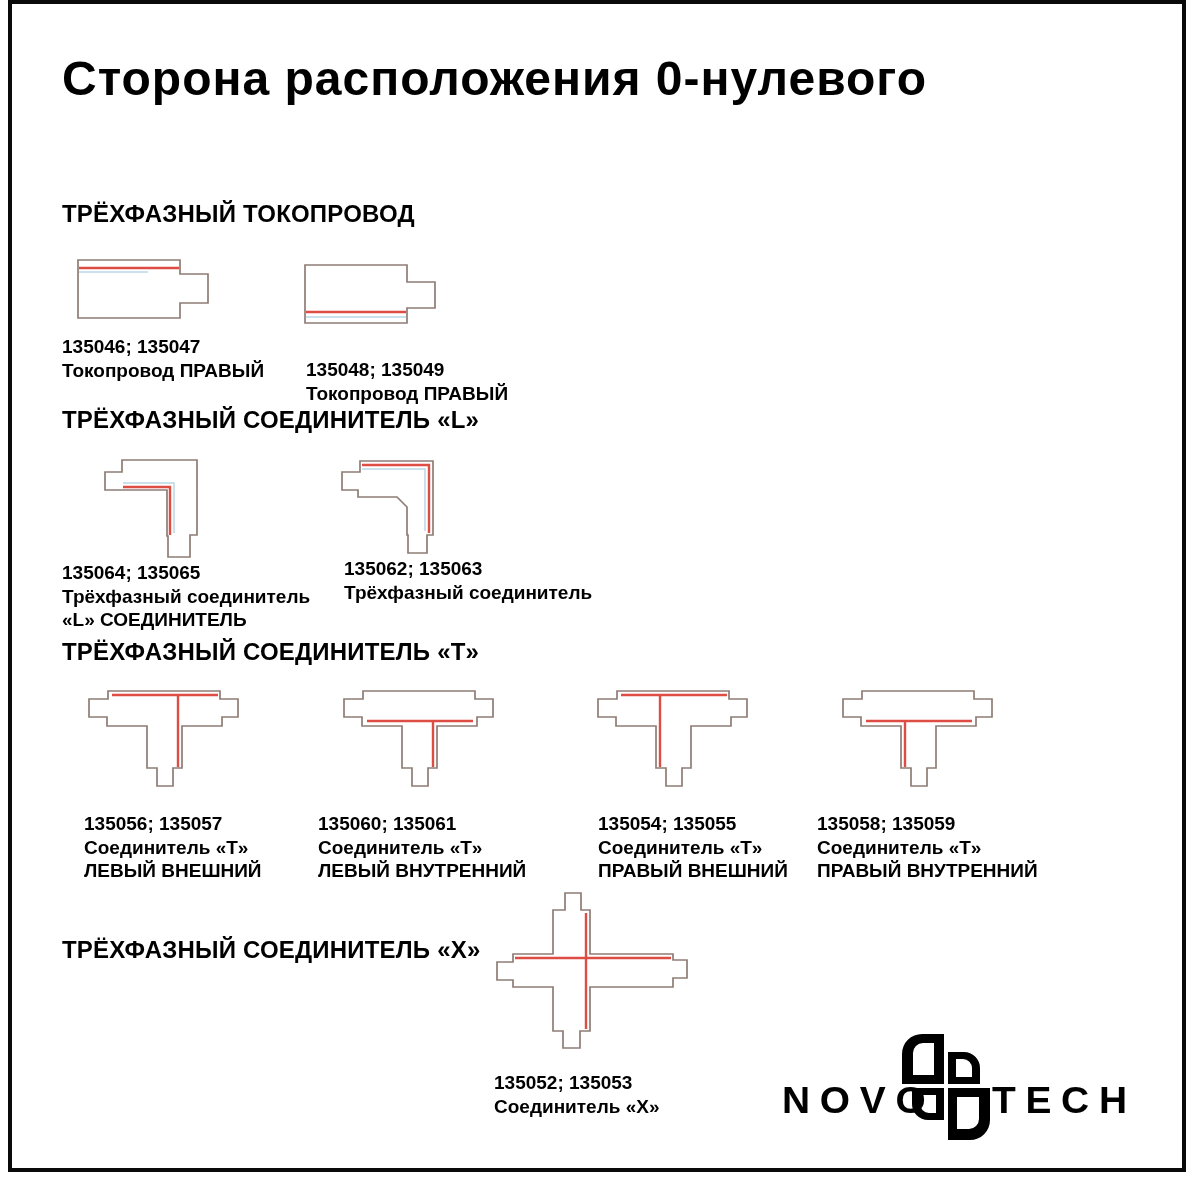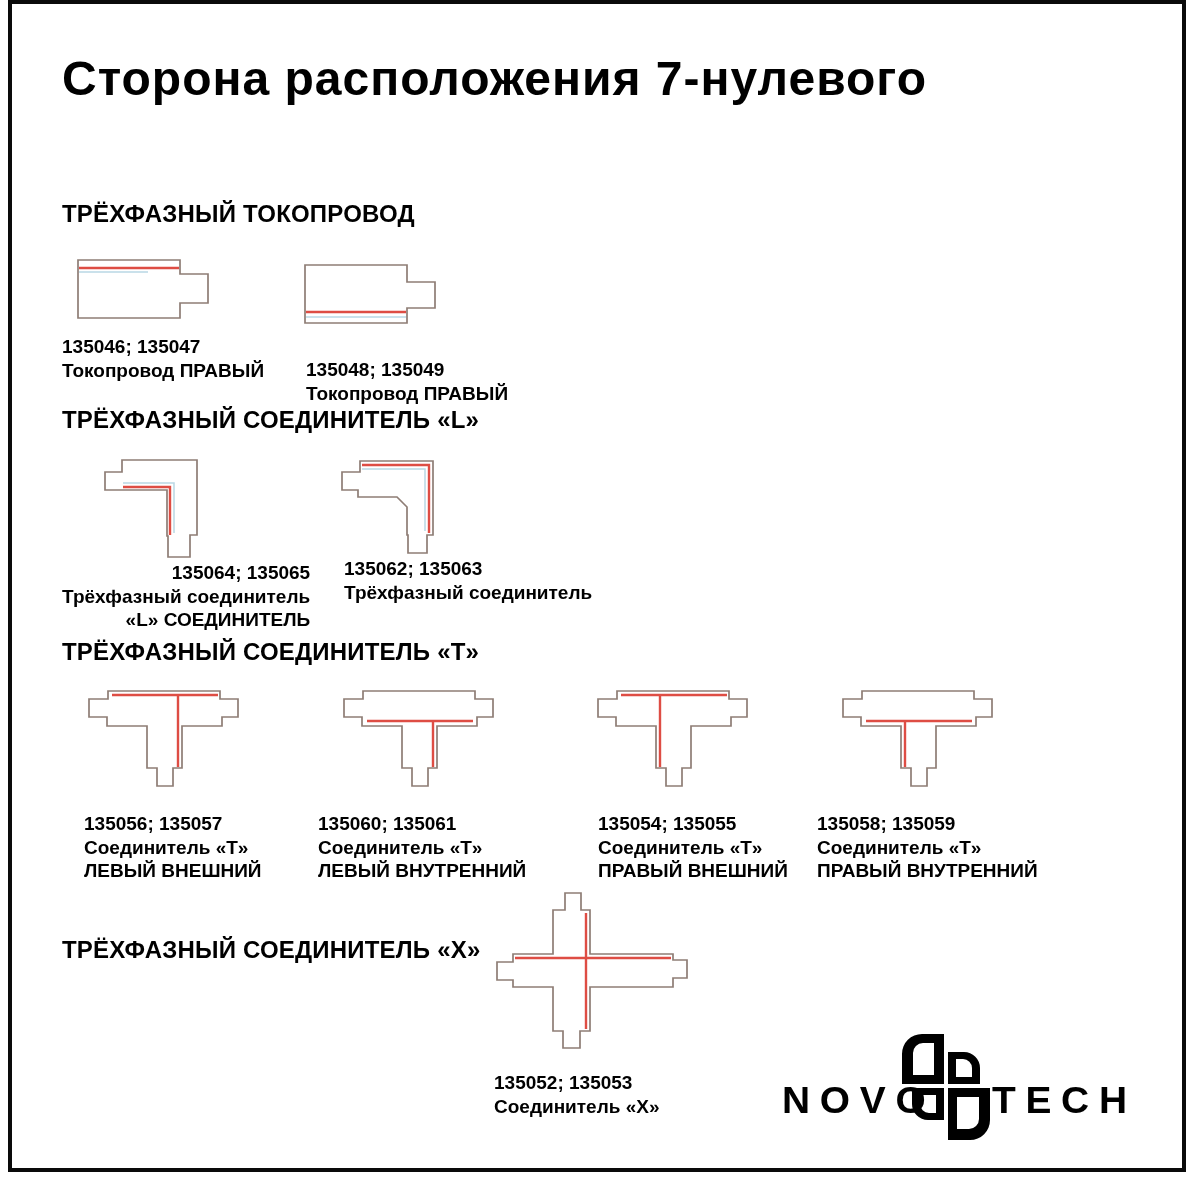--- a/index.html
+++ b/index.html
@@ -39,21 +39,21 @@
     position:absolute;font-size:36px;font-weight:bold;letter-spacing:9px;
     transform:scaleX(1.08);transform-origin:left center;white-space:nowrap;
   }
 </style>
 </head>
 <body>
 
 <div class="frame"></div>
 
 <div class="title">
-  <div>Сторона расположения 7-нулевого</div>
+  <div>Сторона расположения 0-нулевого</div>
 </div>
 
 <div class="sec-h" style="left:62px;top:200px;">ТРЁХФАЗНЫЙ ТОКОПРОВОД</div>
 
 <svg style="left:76px;top:258px;" width="136" height="64" viewBox="0 0 136 64">
   <path class="outline" d="M2,2 H104 V16 H132 V45 H104 V60 H2 Z"></path>
   <path class="blue" d="M3,14 H72"></path>
   <path class="red" d="M3,10 H103"></path>
 </svg>
 <div class="lbl" style="left:62px;top:335px;">
@@ -71,21 +71,21 @@
   <div>Токопровод ПРАВЫЙ</div>
 </div>
 
 <div class="sec-h" style="left:62px;top:406px;">ТРЁХФАЗНЫЙ СОЕДИНИТЕЛЬ «L»</div>
 
 <svg style="left:103px;top:458px;" width="96" height="101" viewBox="0 0 96 101">
   <path class="outline" d="M19,2 H94 V77 H87 V99 H65 V78 H64 V32 H2 V14 H19 Z"></path>
   <path class="blue" d="M20,25 H71 V75"></path>
   <path class="red" d="M20,29 H67 V77"></path>
 </svg>
-<div class="lbl" style="left:62px;top:561px;text-align:right;">
+<div class="lbl" style="left:62px;top:561px;">
   <div>135064; 135065</div>
   <div>Трёхфазный соединитель</div>
   <div>«L» СОЕДИНИТЕЛЬ</div>
 </div>
 
 <svg style="left:340px;top:458px;" width="96" height="100" viewBox="0 0 96 100">
   <path class="outline" d="M20,3 H93 V77 H87 V95 H68 V77 H67 V49 L57,39 H18 V32 H2 V14 H20 Z"></path>
   <path class="blue" d="M22,11 H85 V73"></path>
   <path class="red" d="M22,7 H89 V75"></path>
 </svg>

